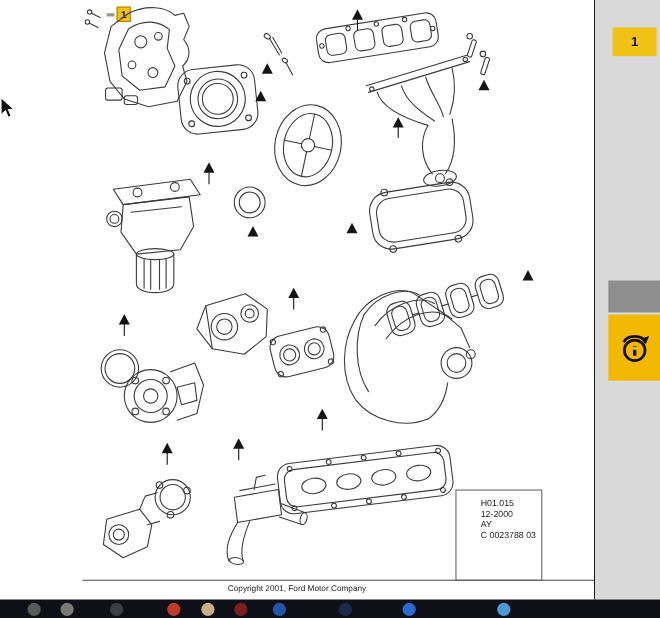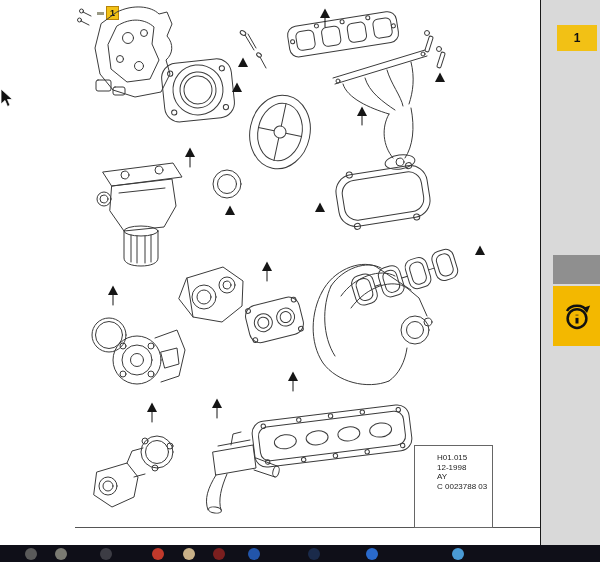--- a/index.html
+++ b/index.html
@@ -305,25 +305,26 @@
       <path class="mk" transform="translate(218,377)" d="M0,-5.5 L5,4 L-5,4 Z"></path>
       <path class="mk" transform="translate(405,251)" d="M0,-5.5 L5,4 L-5,4 Z"></path>
       <path class="mk" transform="translate(168,63)" d="M0,-5.5 L5,4 L-5,4 Z"></path>
     </g>
   </svg>
 
   <div class="frame-bottom"></div>
 
   <div class="title-block">
     <div>H01.015</div>
-    <div>12-1998</div>
+    <div>12-2000</div>
     <div>AY</div>
     <div>C 0023788 03</div>
   </div>
 
+  <div class="copyright">Copyright 2001, Ford Motor Company</div>
 
   <svg class="cursor" width="14" height="20" viewBox="0 0 14 20">
     <path d="M1,1 L1,16 L5,12.5 L7.5,18.5 L10,17.3 L7.5,11.5 L12.5,11.5 Z" fill="#111" stroke="#fff" stroke-width="0.8"></path>
   </svg>
 </div>
 
 <div class="sidebar">
   <div class="page-btn">1</div>
   <div class="gray-block"></div>
   <div class="action-btn">

